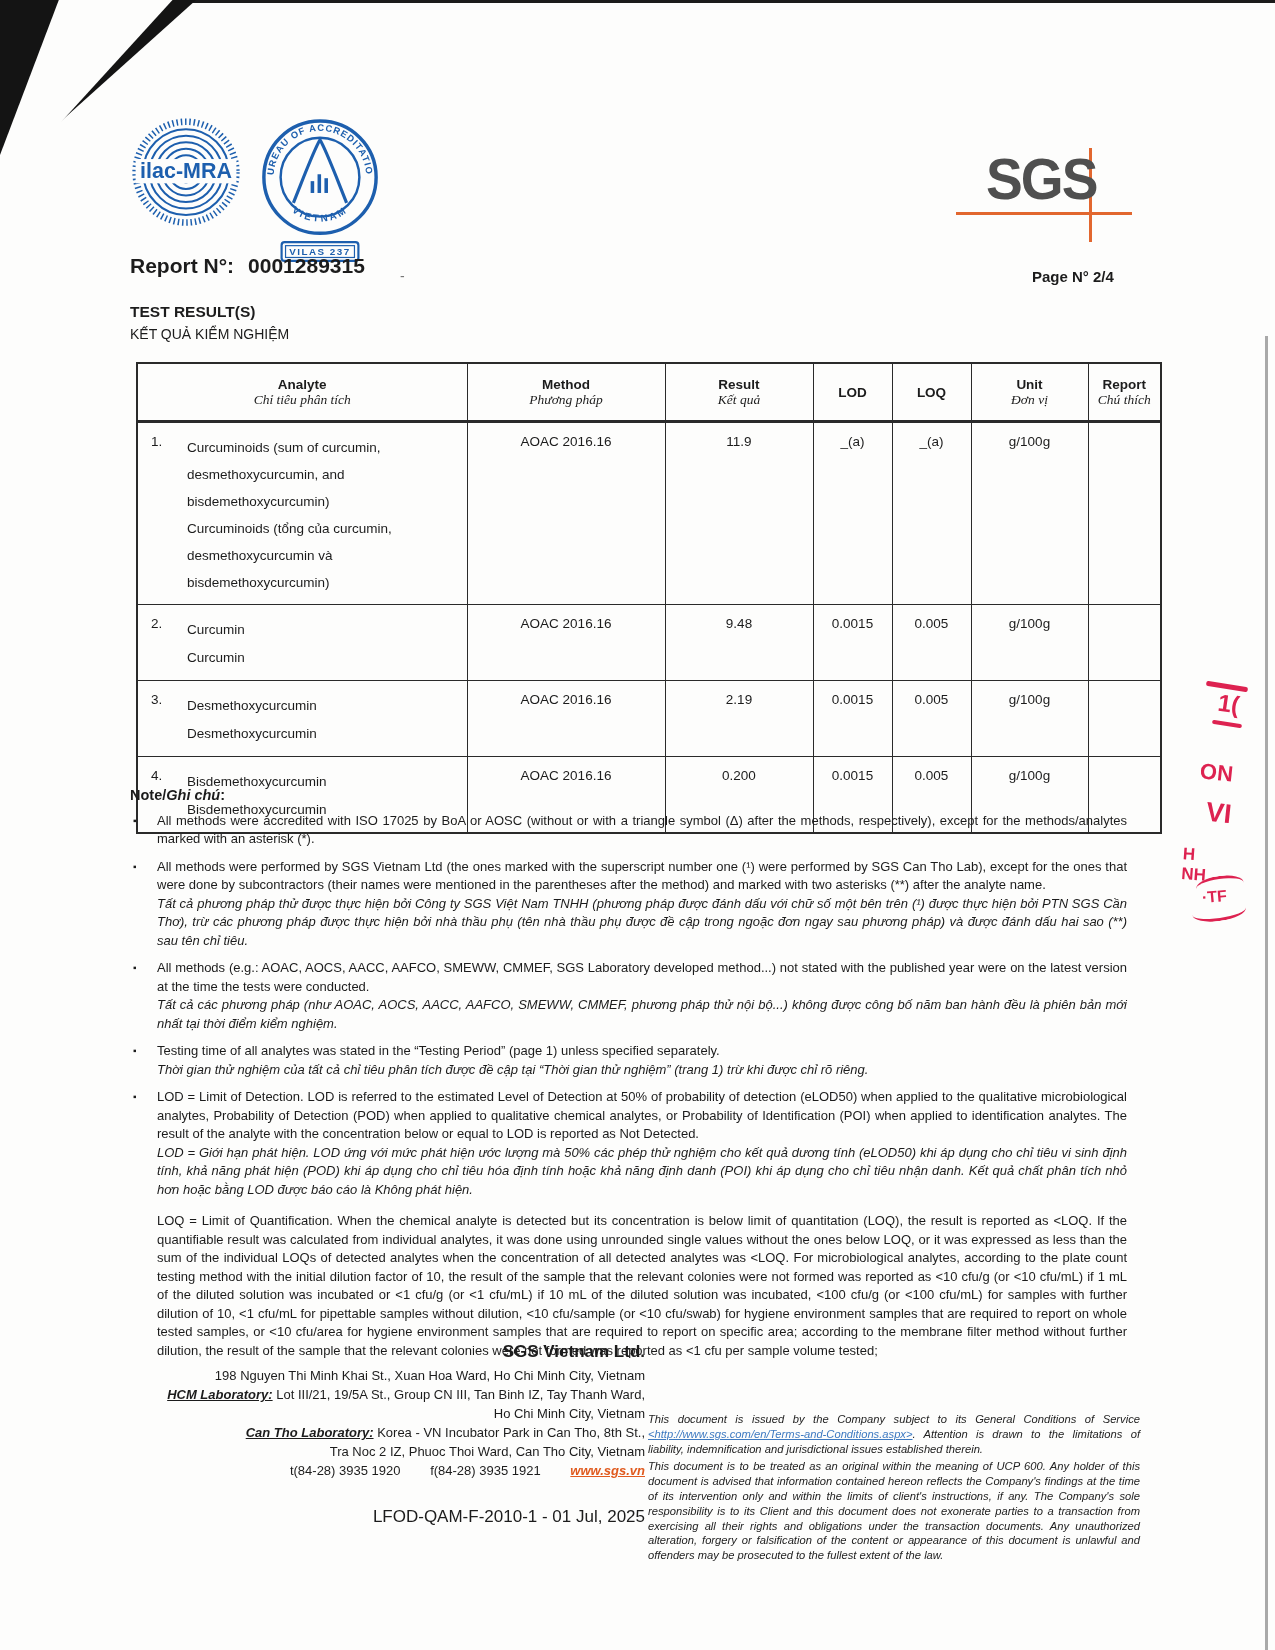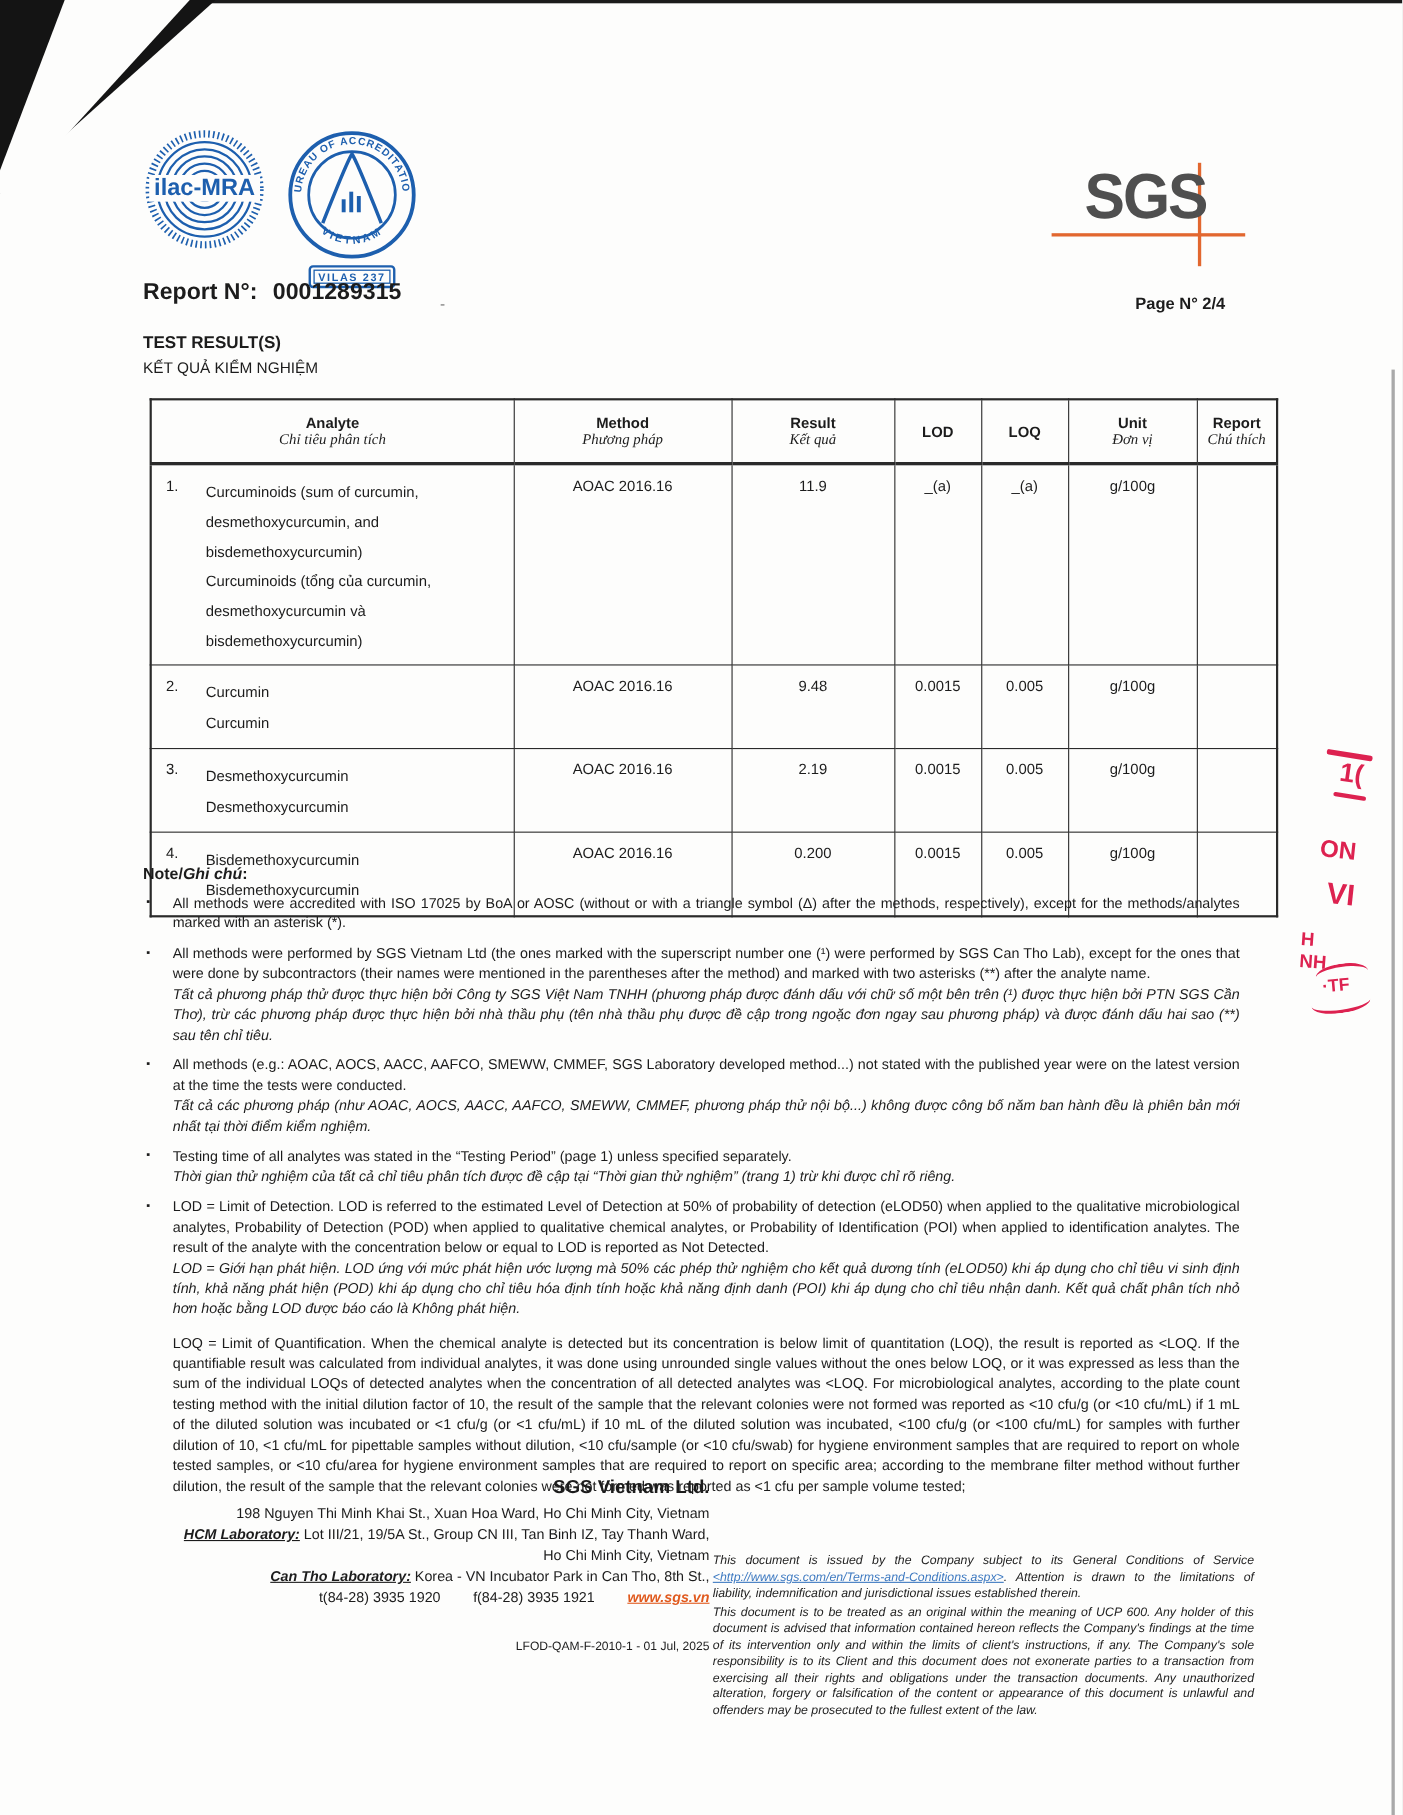--- a/index.html
+++ b/index.html
@@ -56,21 +56,21 @@
   .stamp-txt{position:absolute;font-weight:bold;color:#dd2250;font-family:"Liberation Sans",sans-serif;}
   .stamp-arc-t{position:absolute;width:48px;height:16px;border-top:3px solid #dd2250;border-radius:50%;}
   .stamp-arc-b{position:absolute;width:54px;height:16px;border-bottom:3px solid #dd2250;border-radius:50%;}
   
   .footer-left{position:absolute;left:130px;top:1342px;width:515px;font-size:13px;line-height:19px;text-align:right;}
   .f-company{font-size:17px;font-weight:bold;margin-bottom:5px;}
   .f-label{font-weight:bold;font-style:italic;text-decoration:underline;}
   .f-contact{margin-top:0;}
   .f-contact span{margin-right:26px;}
   .sgs-link{color:#e05a1e;font-weight:bold;font-style:italic;text-decoration:underline;}
-  .doc-code{margin-top:27px;font-size:11px;}
+  .doc-code{margin-top:27px;font-size:17px;}
   .footer-right{position:absolute;left:648px;top:1412px;width:492px;font-size:11.2px;
                 font-style:italic;line-height:14.8px;text-align:justify;color:#222;}
   .footer-right p{margin:0 0 3px 0;}
   .terms-link{color:#3d79c0;text-decoration:underline;}
 </style>
 </head>
 <body>
 
 <div class="page">
 
@@ -286,20 +286,21 @@
     <span class="stamp-txt" style="left:1202px;top:888px;font-size:16px;transform:rotate(-5deg);">·TF</span>
     <div class="stamp-arc-b" style="left:1192px;top:902px;transform:rotate(-8deg);"></div>
   </div>
 
   <div class="footer-left">
     <div class="f-company">SGS Vietnam Ltd.</div>
     <div>198 Nguyen Thi Minh Khai St., Xuan Hoa Ward, Ho Chi Minh City, Vietnam</div>
     <div><span class="f-label">HCM Laboratory:</span><span> Lot III/21, 19/5A St., Group CN III, Tan Binh IZ, Tay Thanh Ward,</span></div>
     <div>Ho Chi Minh City, Vietnam</div>
     <div><span class="f-label">Can Tho Laboratory:</span><span> Korea - VN Incubator Park in Can Tho, 8th St.,</span></div>
+    <div>Tra Noc 2 IZ, Phuoc Thoi Ward, Can Tho City, Vietnam</div>
     <div class="f-contact">
       <span>t(84-28) 3935 1920</span>
       <span>f(84-28) 3935 1921</span>
       <a class="sgs-link" href="#">www.sgs.vn</a>
     </div>
     <div class="doc-code">LFOD-QAM-F-2010-1 - 01 Jul, 2025</div>
   </div>
 
   <div class="footer-right">
     <p><span>This document is issued by the Company subject to its General Conditions of Service </span><a class="terms-link" href="#">&lt;http://www.sgs.com/en/Terms-and-Conditions.aspx&gt;</a><span>. Attention is drawn to the limitations of liability, indemnification and jurisdictional issues established therein.</span></p>

